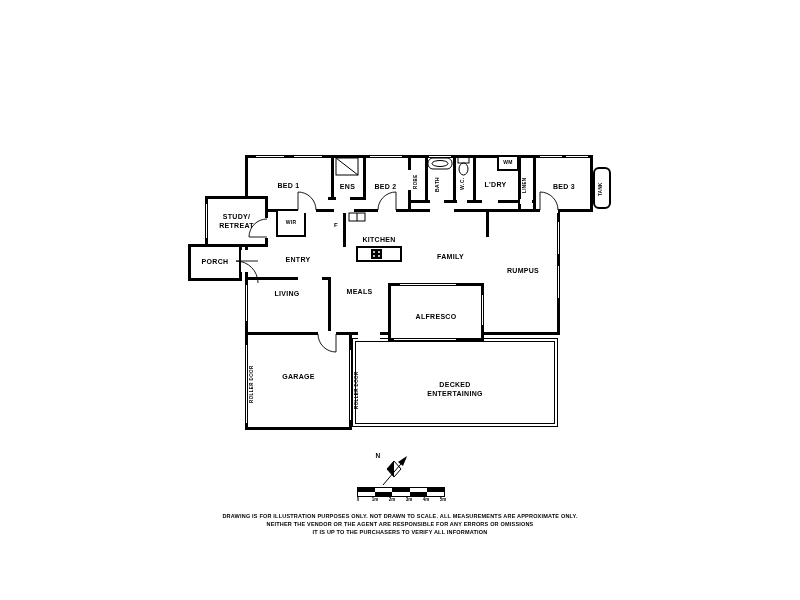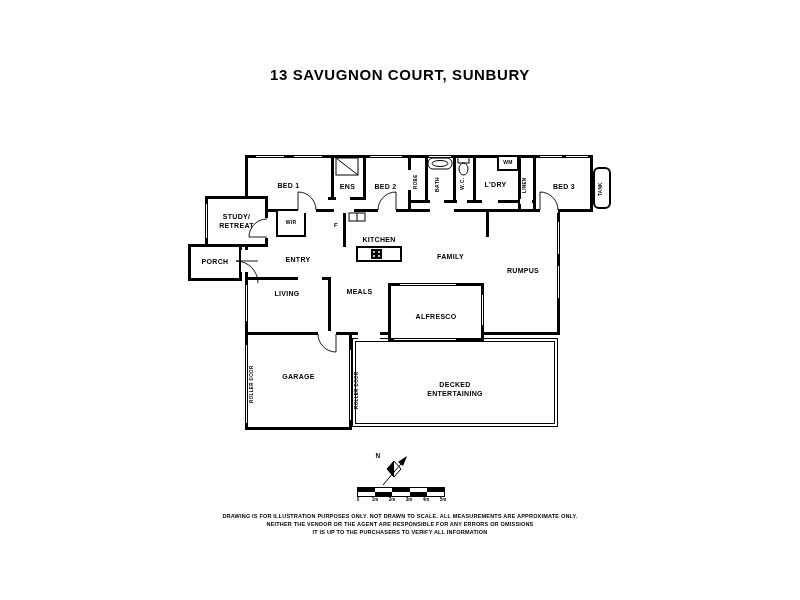--- a/index.html
+++ b/index.html
@@ -35,21 +35,20 @@
   
   .disc{position:absolute;left:0;top:513px;width:100%;text-align:center;
         font-size:5.5px;font-weight:bold;line-height:1.45;letter-spacing:.2px;}
   svg.ovl{position:absolute;left:0;top:0;pointer-events:none;}
 </style>
 </head>
 <body>
 
 <div id="page">
 
-  <div class="ttl">13 SAVUGNON COURT, SUNBURY</div>
 
   <div class="w" style="left:245px;top:155px;width:348px;height:57px"></div>
   <div class="w" style="left:245px;top:209px;width:315px;height:126px"></div>
   <div class="w" style="left:205px;top:196px;width:63px;height:51px"></div>
   <div class="w" style="left:188px;top:244px;width:54px;height:37px"></div>
   <div class="w" style="left:245px;top:332px;width:107px;height:98px"></div>
   <div class="deck" style="left:352px;top:338px;width:206px;height:89px"></div>
   <div class="w" style="left:388px;top:283px;width:96px;height:58px"></div>
   <div class="w2" style="left:593px;top:167px;width:18px;height:42px;border-radius:6px"></div>
 

